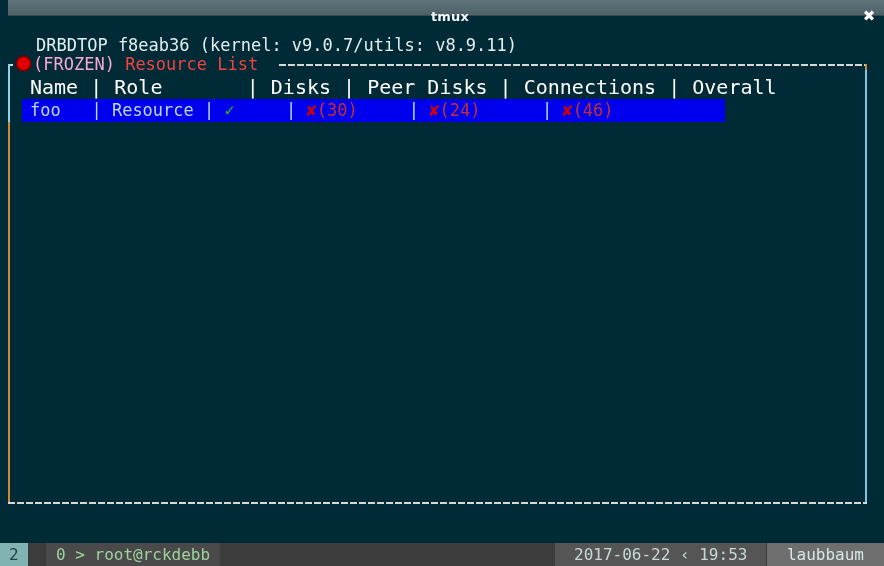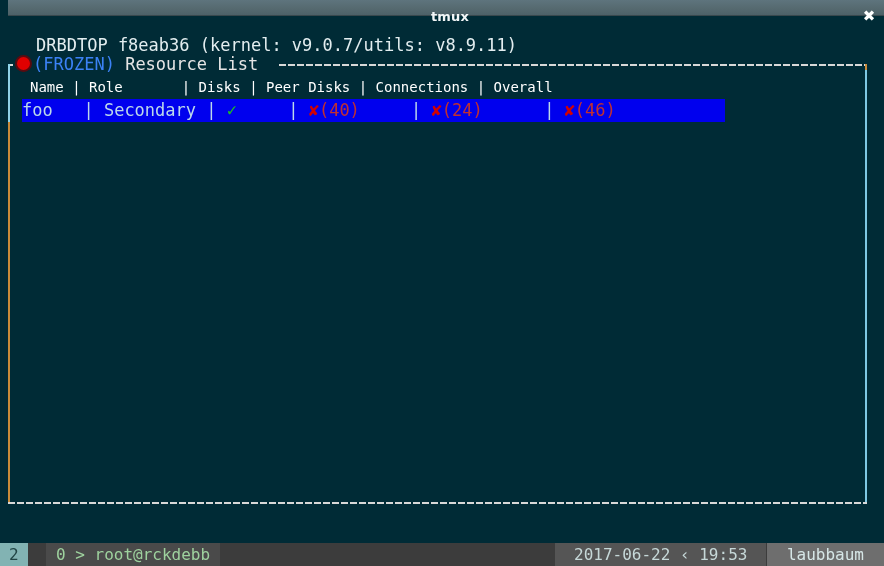--- a/index.html
+++ b/index.html
@@ -149,46 +149,46 @@
   }
   .dot-frozen {
     display: inline-block;
     width: 13px; height: 13px;
     border-radius: 50%;
     background: #e00000;
     border: 2px solid #5a0b10;
     vertical-align: -2px;
     margin-right: 1px;
   }
-  .frozen-text { color: #3b82f6; }
-  .rl-title    { color: #e5e5e5; }
+  .frozen-text { color: #f9a8d4; }
+  .rl-title    { color: #ef4444; }
 
   
   #tbl-head {
     position: absolute;
     left: 22px;
     top: 12px;
     color: #ffffff;
-    font-size: 14px;
+    font-size: 20px;
     line-height: 23px;
     white-space: pre;
   }
   #tbl-row {
     position: absolute;
     left: 14px;
     top: 35px;
     width: 703px;
     height: 23px;
     line-height: 23px;
     background: #0000ee;
     color: #bcd8ea;
     font-size: 17px;
     white-space: pre;
   }
-  #tbl-row .pad { }
+  #tbl-row .pad { padding-left: 8px; }
   .ok   { color: #1fbf1f; font-weight: bold; }
   .bad  { color: #d40000; font-weight: bold; }
   .cnt  { color: #c03030; }
 
   
   #help-line {
     position: absolute;
     left: 0;
     top: 482px;
     color: #cfe3e6;
@@ -272,21 +272,21 @@
       </div>
       <div id="rl-right">
         <div id="rl-right-cap"></div>
       </div>
       <div id="rl-bottom"></div>
 
       <div id="rl-label"><span class="dot-frozen"></span><span class="frozen-text">(FROZEN)</span><span class="rl-title"> <span>Resource List</span></span></div>
 
       <div id="tbl-head">Name | Role       | Disks | Peer Disks | Connections | Overall</div>
 
-      <div id="tbl-row"><span class="pad">foo</span><span>   | </span><span>Secondary</span><span> | </span><span class="ok">✓</span><span>     | </span><span class="bad">✘</span><span class="cnt">(40)</span><span>     | </span><span class="bad">✘</span><span class="cnt">(24)</span><span>      | </span><span class="bad">✘</span><span class="cnt">(46)</span></div>
+      <div id="tbl-row"><span class="pad">foo</span><span>   | </span><span>Resource</span><span> | </span><span class="ok">✓</span><span>     | </span><span class="bad">✘</span><span class="cnt">(30)</span><span>     | </span><span class="bad">✘</span><span class="cnt">(24)</span><span>      | </span><span class="bad">✘</span><span class="cnt">(46)</span></div>
     </div>
 
   </div>
 
   <div id="statusbar">
     <div id="sb-session">2</div>
     <div id="sb-window">0 &gt; root@rckdebb</div>
     <div id="sb-fill"></div>
     <div id="sb-date">2017-06-22 ‹ 19:53</div>
     <div id="sb-host">laubbaum</div>

